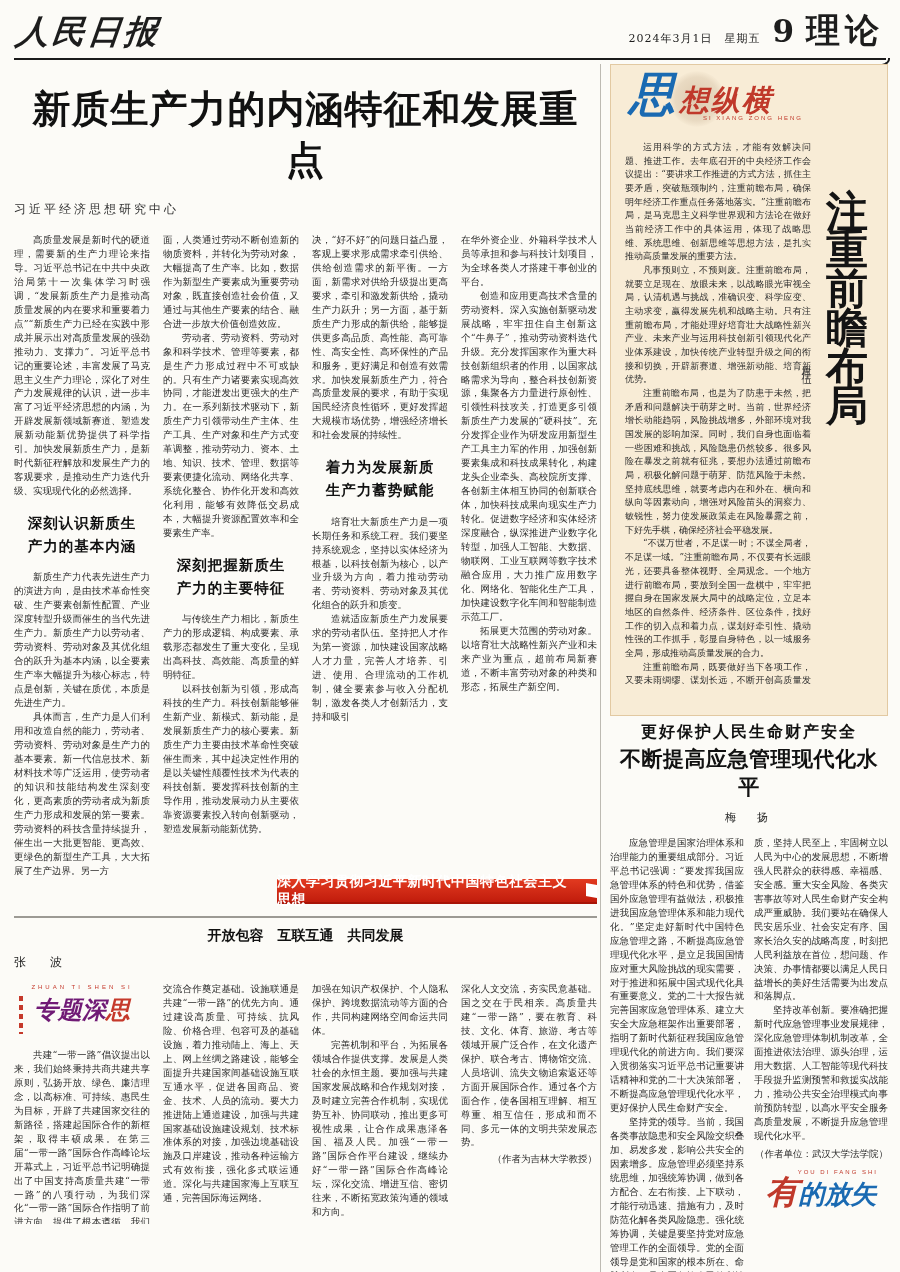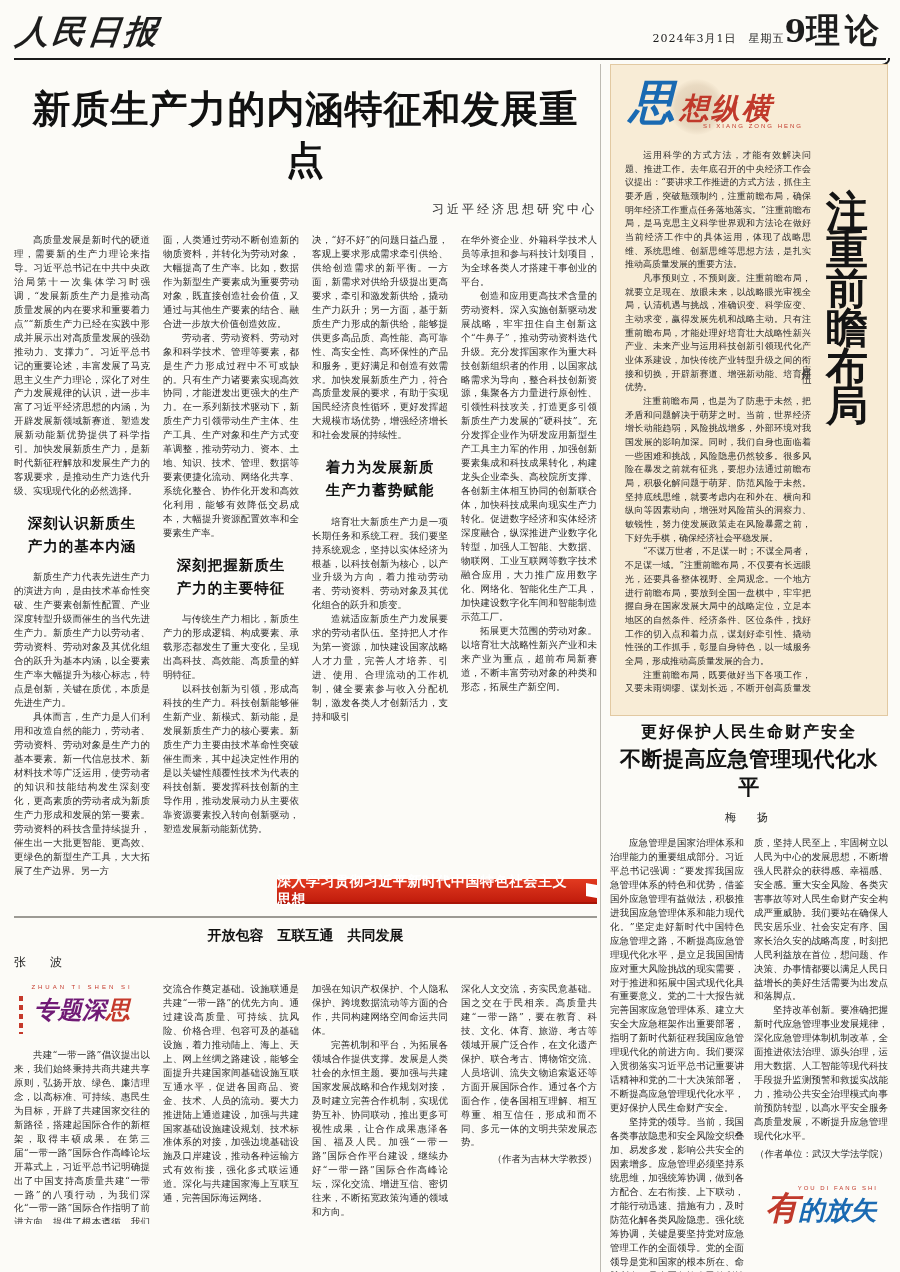--- a/index.html
+++ b/index.html
@@ -3,34 +3,34 @@
 <meta charset="utf-8">
 <style>
   *{margin:0;padding:0;box-sizing:border-box}
   html,body{background:#efede8}
   .page{position:relative;width:900px;height:1272px;margin:0 auto;background:#fcfbf7;
         font-family:"DejaVu Serif","Liberation Serif",serif;color:#1d1d1d;overflow:hidden}
   
   .masthead{position:absolute;top:12px;left:14px;right:14px;height:48px;border-bottom:2px solid #1b1b1b}
   .mast-logo{position:absolute;left:2px;bottom:3px;font-size:33px;font-weight:900;font-style:italic;
              letter-spacing:3px;transform:skewX(-6deg)}
-  .mast-right{position:absolute;right:2px;bottom:4px;display:flex;align-items:baseline;gap:0}
+  .mast-right{position:absolute;right:2px;bottom:4px;display:flex;align-items:baseline;gap:12px}
   .mast-date{font-size:11px;letter-spacing:1px}
   .mast-page{font-size:31px;font-weight:700;font-family:"DejaVu Serif",serif}
   .mast-section{font-size:34px;font-weight:900;font-family:"Liberation Sans",sans-serif;letter-spacing:5px}
   .mast-curl{position:absolute;right:-4px;bottom:-9px;width:16px;height:9px;
              border-right:2px solid #1b1b1b;border-bottom:2px solid #1b1b1b;border-radius:0 0 90% 0}
   
   .left{position:absolute;left:14px;top:64px;width:583px}
   .right{position:absolute;left:600px;top:64px;width:288px;border-left:1px solid #bdbab2;padding-left:9px}
   
   .main-art{position:relative;height:846px;overflow:hidden;display:flex;flex-direction:column}
   .main-title{font-family:"Liberation Sans",sans-serif;font-weight:900;font-size:38px;text-align:center;
               letter-spacing:1px;margin-top:20px;color:#111}
-  .main-byline{text-align:right;font-size:12px;margin-top:15px;letter-spacing:3px;color:#333}
+  .main-byline{text-align:left;font-size:12px;margin-top:15px;letter-spacing:3px;color:#333}
   .cols{display:flex;gap:13px;text-align:justify}
   .main-cols{flex:1;margin-top:15px;overflow:hidden}
   .col{flex:1;overflow:hidden}
   .col p{font-size:9.5px;line-height:1.47;text-indent:2em;margin:0;color:#2a2a2a}
   .col p.cont{text-indent:0}
   .col p.attr{text-indent:0;text-align:right;margin-top:3px}
   .col h3{font-size:14.5px;line-height:1.6;font-weight:700;text-align:center;margin:13px 8px;
           letter-spacing:1px;color:#111}
   .banner{position:absolute;right:0;bottom:6px;width:320px;height:31px;
           background:linear-gradient(180deg,#e23a20,#c11c0c);color:#fff;display:flex;align-items:center;
@@ -48,21 +48,21 @@
   .belt-author{text-align:left;font-size:12px;margin-top:9px;letter-spacing:6px}
   .belt-cols{height:242px;overflow:hidden;margin-top:11px}
   .zt-logo{position:relative;height:58px;margin:2px 4px 6px;text-align:center;overflow:hidden}
   .zt-logo::before{content:"";position:absolute;left:1px;top:12px;width:4px;height:38px;
                    background:repeating-linear-gradient(#c5392b 0 5px,transparent 5px 9px)}
   .zt-pinyin{display:block;font-size:6px;color:#c5392b;letter-spacing:3px;font-family:"Liberation Sans",sans-serif}
   .zt-text{font-size:24px;font-weight:900;font-style:italic;font-family:"Liberation Sans",sans-serif;line-height:1.7}
   .zt-blue{color:#701a75}.zt-red{color:#c5392b}
   
   .sx-box{position:relative;height:652px;background:#f8ecd6;border:1px solid #e2c9a2;
-          padding:12px 12px 12px 14px;overflow:hidden}
+          padding:4px 12px 12px 14px;overflow:hidden}
   .sx-logo{position:relative;height:62px;margin:2px 0 8px 4px}
   .sx-logo-circle{position:absolute;left:40px;top:0;width:56px;height:56px;border-radius:50%;
                   background:radial-gradient(circle,#ddcab0 0%,#e9dac2 55%,rgba(233,218,194,0) 72%)}
   .sx-si{position:relative;font-size:46px;font-weight:900;color:#1a6ab2;font-style:italic;line-height:1}
   .sx-rest{position:relative;font-size:29px;font-weight:900;color:#c0392b;font-style:italic;letter-spacing:2px}
   .sx-pinyin{position:absolute;left:74px;top:44px;font-size:6px;color:#c0392b;letter-spacing:2px;
              font-family:"Liberation Sans",sans-serif}
   .sx-text{width:186px;height:548px;overflow:hidden;font-size:9px;line-height:1.52;text-align:justify;color:#2c2c2c}
   .sx-text p{text-indent:2em;margin:0}
   .sx-title{position:absolute;top:88px;right:12px;writing-mode:vertical-rl;font-size:42px;font-weight:700;
@@ -73,21 +73,21 @@
   .em-kicker{text-align:center;font-size:16px;font-weight:700;font-family:"Liberation Sans",sans-serif;
              letter-spacing:2px;margin-top:2px;color:#111}
   .em-title{text-align:center;font-size:21px;font-weight:900;font-family:"Liberation Sans",sans-serif;
             margin-top:2px;letter-spacing:0.5px;color:#111}
   .em-author{text-align:center;font-size:11px;margin-top:9px;letter-spacing:5px}
   .em-cols{display:flex;gap:10px;margin-top:11px;height:446px;overflow:hidden;text-align:justify}
   .em-col{flex:1;overflow:hidden}
   .em-col p{font-size:9.5px;line-height:1.47;text-indent:2em;margin:0;color:#2a2a2a}
   .em-col p.cont{text-indent:0}
   .em-col p.attr{text-indent:0;text-align:right;margin-top:4px}
-  .yd-logo{position:relative;margin-top:24px;text-align:center}
+  .yd-logo{position:relative;margin-top:8px;text-align:center}
   .yd-pinyin{display:block;text-align:right;margin-right:10px;font-size:6px;color:#c0392b;
              letter-spacing:2px;font-family:"Liberation Sans",sans-serif}
   .yd-you{font-size:33px;color:#c0392b;font-weight:900;font-style:italic;line-height:1}
   .yd-rest{font-size:26px;color:#1a6ab2;font-weight:900;font-style:italic;
            font-family:"Liberation Sans",sans-serif}
 </style>
 </head>
 <body>
 
 <div class="page">

